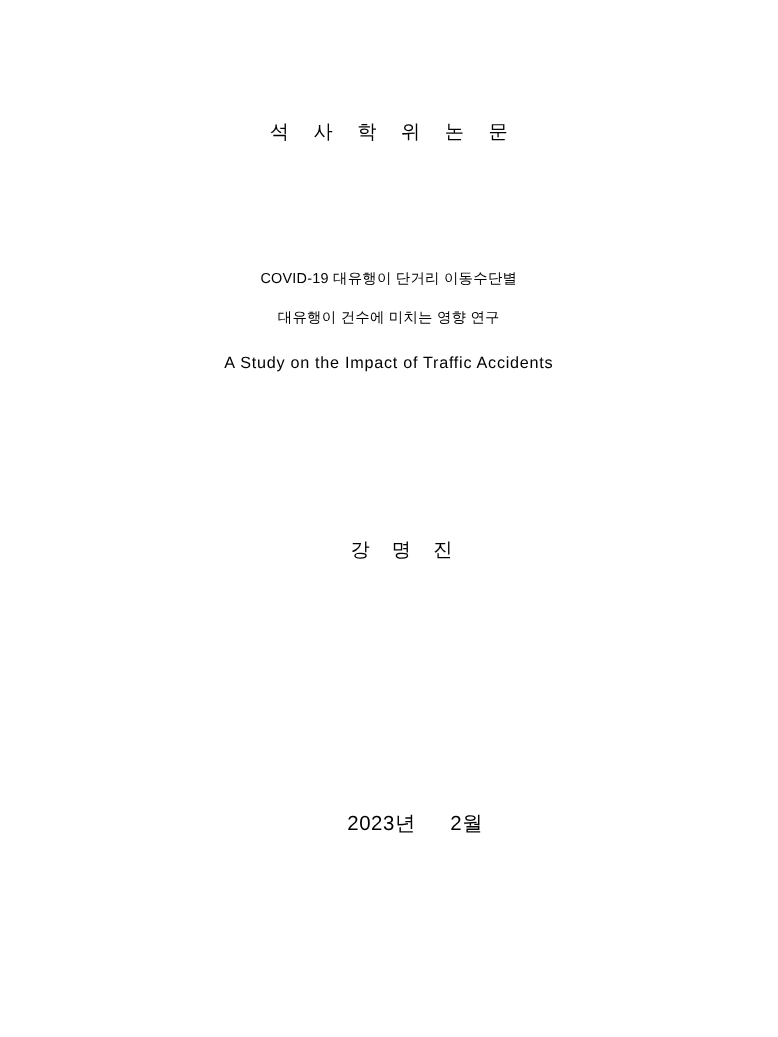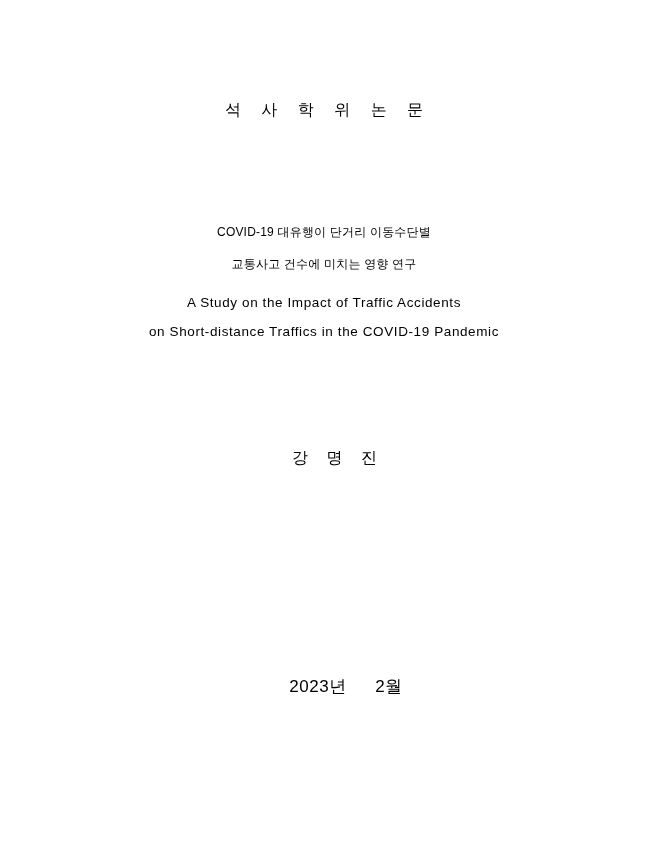--- a/index.html
+++ b/index.html
@@ -101,26 +101,25 @@
 </style>
 </head>
 <body>
 
 <div class="page">
 
   <div class="doc-type center">석 사 학 위 논 문</div>
 
   <div class="title-block center">
     <div class="title-ko">COVID-19 대유행이 단거리 이동수단별</div>
-    <div class="title-ko">교통사고 건수에 미치는 영향 연구</div>
+    <div class="title-ko">대유행이 건수에 미치는 영향 연구</div>
   </div>
 
   <div class="title-en-block center">
     <div class="title-en">A Study on the Impact of Traffic Accidents</div>
-    <div class="title-en">on Short-distance Traffics in the COVID-19 Pandemic</div>
   </div>
 
   <div class="author center">강 명 진</div>
 
 
   <div class="date center">
     <span>2023년</span>
     <span class="gap"></span>
     <span>2월</span>
   </div>

